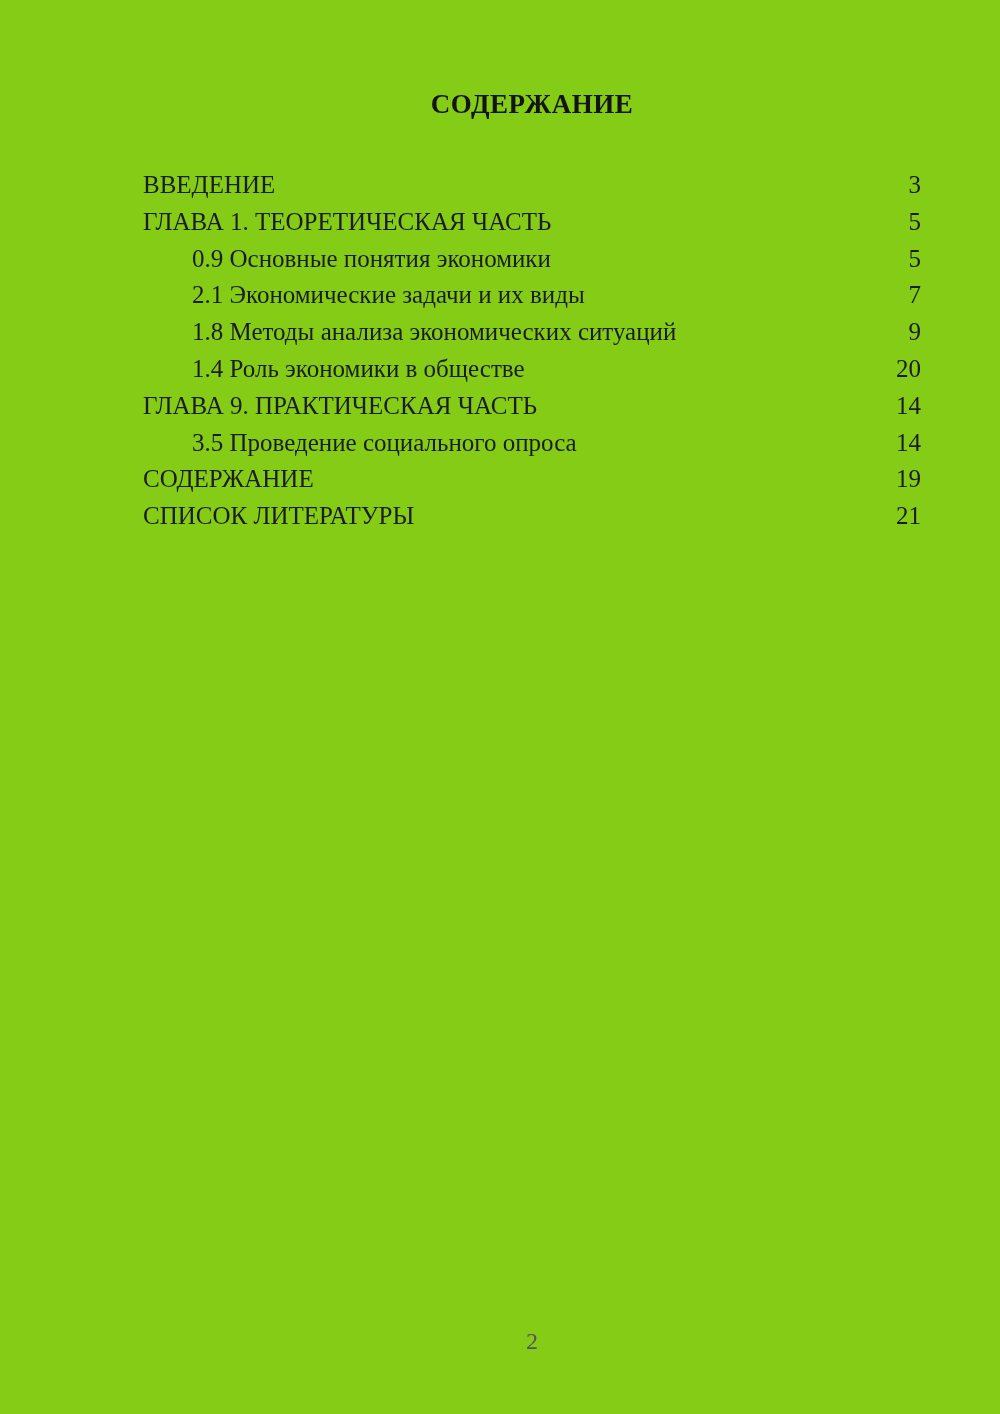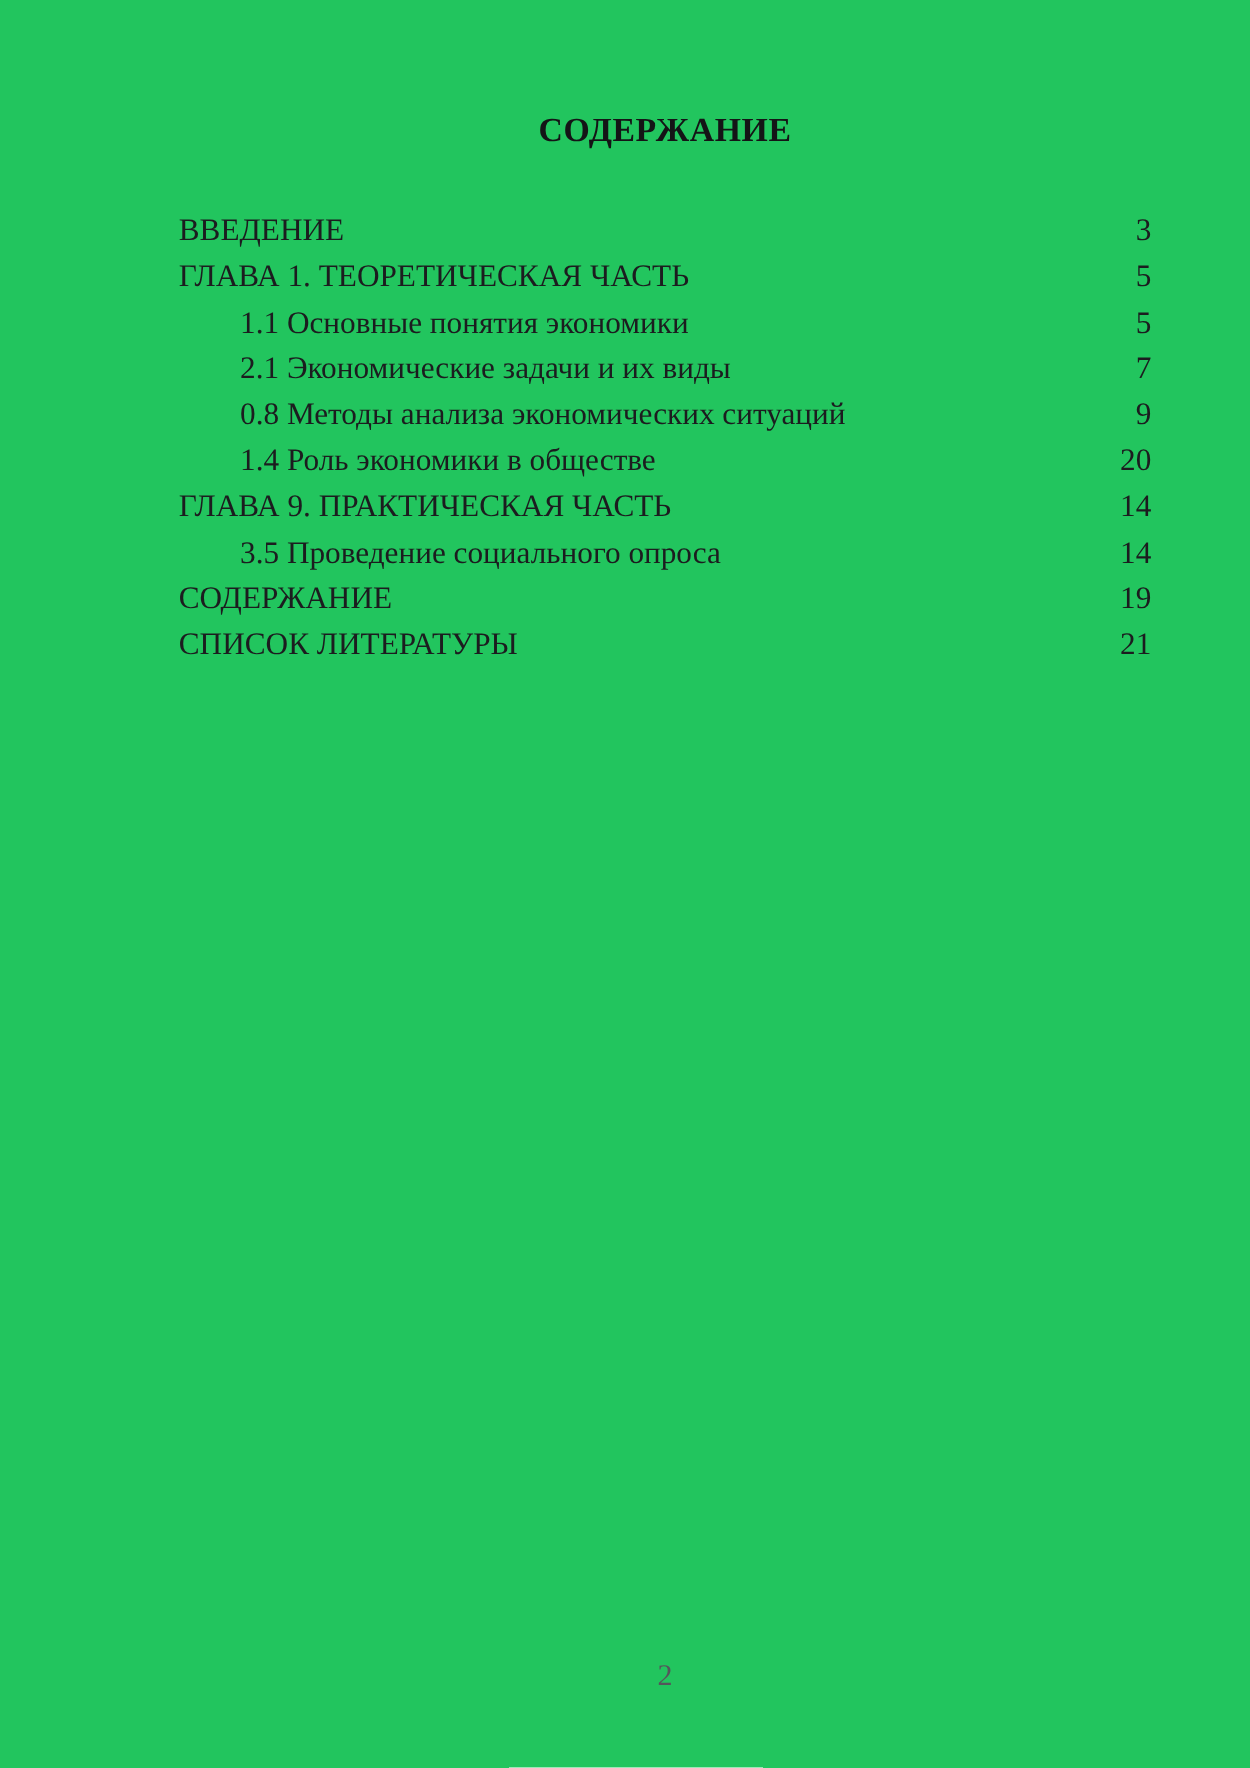--- a/index.html
+++ b/index.html
@@ -1,21 +1,21 @@
 <!DOCTYPE html>
 <html><head>
 <meta charset="utf-8">
 <style>
   * { margin: 0; padding: 0; box-sizing: border-box; }
   html, body { background: #ffffff; }
   .page {
     position: relative;
     width: 1000px;
     height: 1414px;
-    background: #22c55e;
+    background: #84cc16;
     font-family: "Liberation Serif", "DejaVu Serif", serif;
     overflow: hidden;
     margin: 0 auto;
   }
   .doc-title {
     position: absolute;
     top: 88px;
     left: 143px;
     width: 778px;
     text-align: center;
@@ -63,29 +63,29 @@
   <div class="toc-list">
       <div class="toc-row level-0">
         <span class="toc-label">ВВЕДЕНИЕ</span>
         <span class="toc-page">3</span>
       </div>
       <div class="toc-row level-0">
         <span class="toc-label">ГЛАВА 1. ТЕОРЕТИЧЕСКАЯ ЧАСТЬ</span>
         <span class="toc-page">5</span>
       </div>
       <div class="toc-row level-1">
-        <span class="toc-label">1.1 Основные понятия экономики</span>
+        <span class="toc-label">0.9 Основные понятия экономики</span>
         <span class="toc-page">5</span>
       </div>
       <div class="toc-row level-1">
         <span class="toc-label">2.1 Экономические задачи и их виды</span>
         <span class="toc-page">7</span>
       </div>
       <div class="toc-row level-1">
-        <span class="toc-label">0.8 Методы анализа экономических ситуаций</span>
+        <span class="toc-label">1.8 Методы анализа экономических ситуаций</span>
         <span class="toc-page">9</span>
       </div>
       <div class="toc-row level-1">
         <span class="toc-label">1.4 Роль экономики в обществе</span>
         <span class="toc-page">20</span>
       </div>
       <div class="toc-row level-0">
         <span class="toc-label">ГЛАВА 9. ПРАКТИЧЕСКАЯ ЧАСТЬ</span>
         <span class="toc-page">14</span>
       </div>

